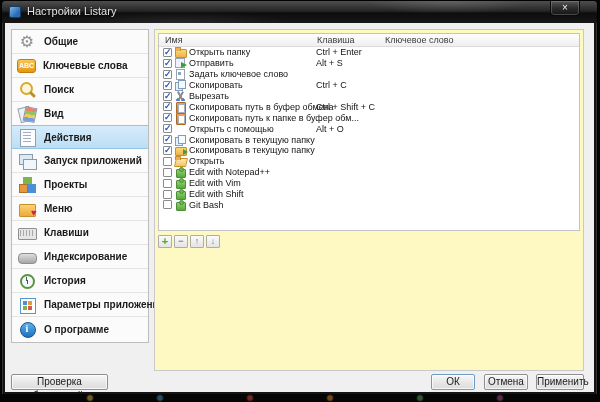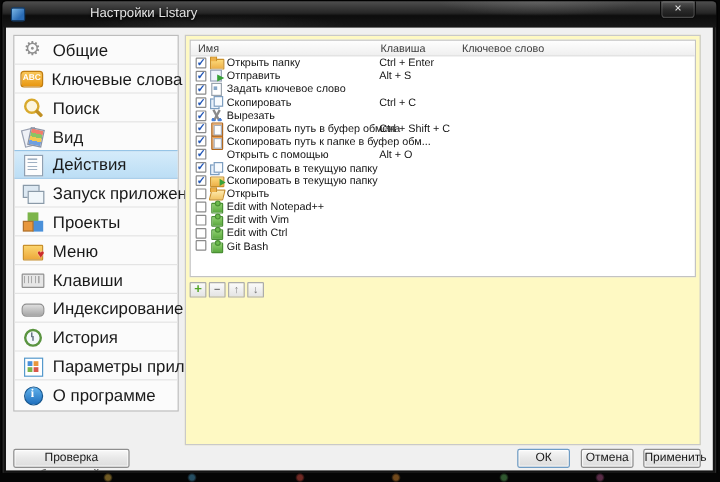--- a/index.html
+++ b/index.html
@@ -34,21 +34,20 @@
       linear-gradient(#4e4e4e, #262626 45%, #0d0d0d 55%, #171717);
   }
   .title-icon {
     position:absolute; left:7px; top:5px; width:12px; height:12px; border-radius:2px;
     background:linear-gradient(135deg,#7db9e8,#2a6bb4 70%);
     border:1px solid #123e6e;
   }
   .title-text {
     position:absolute; left:25px; top:4px; font-size:11px; color:#e4e4e4;
     text-shadow:0 1px 2px #000;
-    margin-left:48px;
   }
   .close-btn {
     position:absolute; top:0; right:17px; width:30px; height:15px;
     background:linear-gradient(#585858,#2c2c2c 50%,#161616);
     border:1px solid #0a0a0a; border-top:none; border-radius:0 0 4px 4px;
     box-shadow:inset 0 0 0 1px rgba(160,160,160,.35);
     color:#f0f0f0; font-size:10px; line-height:14px; text-align:center; cursor:default;
   }
   .client {
     position:absolute; left:3px; right:3px; top:22px; bottom:3px;
@@ -57,21 +56,21 @@
   
   .sidebar {
     position:absolute; left:6px; top:6px; width:138px; height:314px;
     background:#fbfbfb; border:1px solid #bdbdbd;
   }
   .side-item {
     height:24px; display:flex; align-items:center; padding-left:5px; gap:7px;
     border-bottom:1px solid #e4e4e4; cursor:default;
   }
   .side-item:last-child { border-bottom:none; }
-  .side-item .label { font-size:14px; font-weight:normal; color:#1a1a1a; white-space:nowrap; }
+  .side-item .label { font-size:10px; font-weight:bold; color:#1a1a1a; white-space:nowrap; }
   .side-item.selected {
     background:linear-gradient(#d5ebfa,#bcdef5);
     border-top:1px solid #96c4e6; border-bottom:1px solid #96c4e6;
     height:24px; margin-top:-1px;
   }
   .side-item.selected:first-child { margin-top:0; }
   
   .si { width:20px; height:18px; position:relative; flex:none; display:flex; align-items:center; justify-content:center; }
   .si .glyph { line-height:1; }
   .si-gear .glyph { font-size:16px; color:#8f8f8f; }
@@ -343,21 +342,21 @@
             </div>
             <div class="trow">
               <span class="cb"></span>
               <span class="ri ri-puzzle"></span>
               <span class="name">Edit with Vim</span>
               <span class="key"></span>
             </div>
             <div class="trow">
               <span class="cb"></span>
               <span class="ri ri-puzzle"></span>
-              <span class="name">Edit with Ctrl</span>
+              <span class="name">Edit with Shift</span>
               <span class="key"></span>
             </div>
             <div class="trow">
               <span class="cb"></span>
               <span class="ri ri-puzzle"></span>
               <span class="name">Git Bash</span>
               <span class="key"></span>
             </div>
           </div>
       </div>

